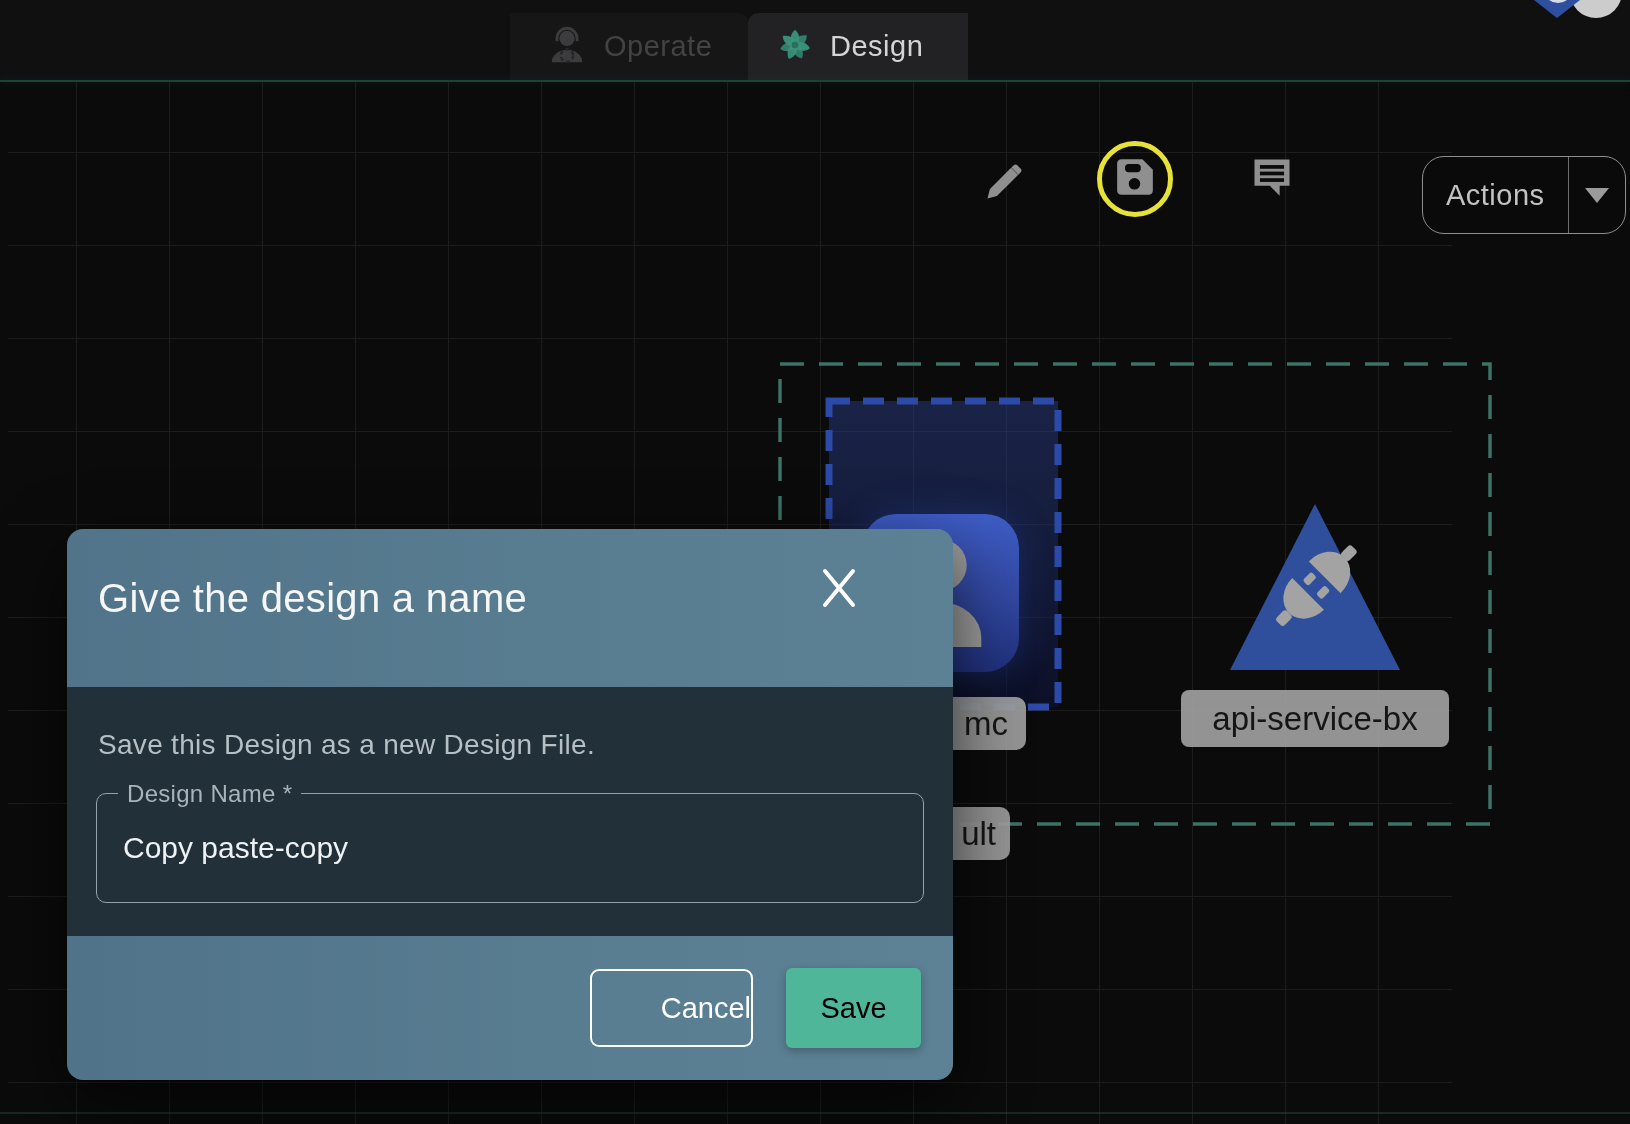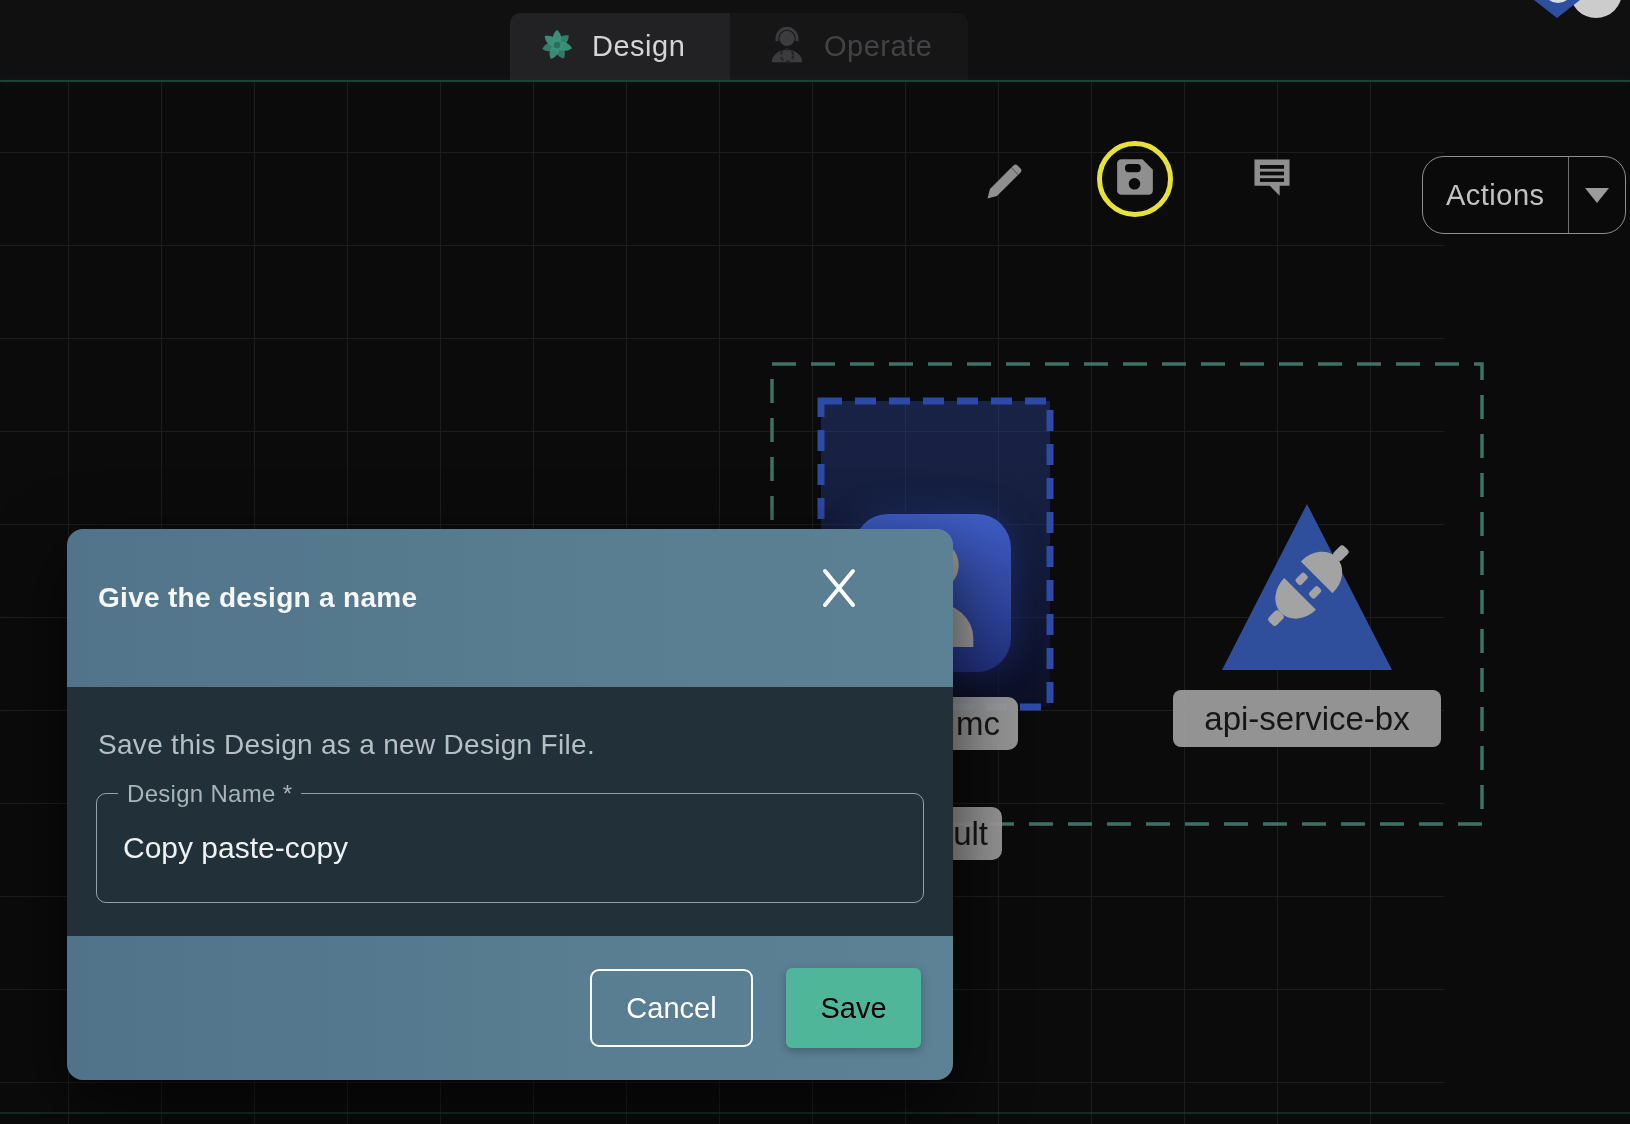--- a/index.html
+++ b/index.html
@@ -26,21 +26,21 @@
 
   
   .k8s-badge { position:absolute; left:1532px; top:-32px; width:50px; height:50px; background:#2e4f9e;
     clip-path:polygon(50% 100%, 4% 64%, 13% 14%, 50% 0, 87% 14%, 96% 64%); z-index:2; }
   .k8s-badge::after { content:""; position:absolute; left:11px; top:5px; width:24px; height:24px;
     border:3px solid rgba(235,235,235,.9); border-radius:50%; }
   .avatar-partial { position:absolute; left:1570px; top:-34px; width:52px; height:52px;
     border-radius:50%; background:#cccccc; z-index:1; }
 
   
-  .canvas { position:absolute; left:0; top:82px; width:1444px; height:1042px;
+  .canvas { position:absolute; left:8px; top:82px; width:1444px; height:1042px;
     background-color:#0b0b0b;
     background-image:
       linear-gradient(to right, #1d1d1d 1px, transparent 1px),
       linear-gradient(to bottom, #1d1d1d 1px, transparent 1px);
     background-size:93px 93px; background-position:68px -23px; }
 
   .sel-rect-svg { position:absolute; z-index:1; }
 
   .node-user { position:absolute; left:854px; top:432px; width:157px; height:158px;
     border-radius:34px; background:linear-gradient(180deg,#3e5dc6 0%, #31479f 55%, #20307c 100%);
@@ -70,77 +70,77 @@
   .actions-divider { width:1.5px; background:#6f6f6f; }
   .actions-caret { width:56px; display:flex; align-items:center; justify-content:center; }
   .caret-down { width:0; height:0; border-left:12px solid transparent; border-right:12px solid transparent;
     border-top:15px solid #9b9b9b; }
 
   
   .modal { position:absolute; left:67px; top:529px; width:886px; height:551px; z-index:10;
     border-radius:16px; overflow:hidden; box-shadow:0 24px 70px rgba(0,0,0,.65); }
   .modal-header { height:158px; background:linear-gradient(90deg,#51748a 0%, #587c90 55%, #5d8194 100%);
     display:flex; align-items:center; justify-content:space-between; padding:0 92px 40px 31px; }
-  .modal-title { color:#f6f6f6; font-size:28px; font-weight:700; letter-spacing:.3px;margin-top:20px; }
+  .modal-title { color:#f6f6f6; font-size:40px; font-weight:400; letter-spacing:.3px;margin-top:20px; }
   .close-btn { width:44px; height:44px; display:flex; align-items:center; justify-content:center;
     cursor:pointer; background:transparent; border:none; margin-bottom:-2px; }
   .modal-body { height:249px; background:#223039; padding:0 31px; position:relative; }
   .modal-desc { color:#b6bfc5; font-size:28px; position:absolute; left:31px; top:42px; letter-spacing:.3px; }
   .field { position:absolute; left:29px; top:106px; width:828px; height:110px; }
   .field input { width:100%; height:100%; background:transparent; border:1.5px solid #93a2ab;
     border-radius:10px; color:#eef2f4; font-size:30px; padding:0 26px;
     font-family:Liberation Sans, sans-serif; outline:none; }
   .field-label { position:absolute; left:22px; top:-13px; background:#223039; padding:0 9px;
     color:#a9b3ba; font-size:24px; letter-spacing:.3px; }
   .modal-footer { height:144px; background:linear-gradient(90deg,#50738a 0%, #587c90 55%, #5d8195 100%);
     display:flex; align-items:center; justify-content:flex-end; gap:33px; padding-right:32px; }
   .btn { font-family:"Liberation Sans", sans-serif; font-size:29px; cursor:pointer; }
   .btn-cancel { width:163px; height:78px; background:transparent; border:2px solid #ffffff;
-    border-radius:9px; color:#ffffff; }
+    border-radius:9px; color:#ffffff;text-align:right; }
   .btn-save { width:135px; height:80px; background:#4fb699; border:none; border-radius:6px;
     color:#000000; box-shadow:0 3px 8px rgba(0,0,0,.25); }
 </style>
 </head>
 <body>
 
 <div id="stage">
 
   <div class="topbar"></div>
 
   <div class="tabs">
+    <div class="tab tab-operate">
+      <span>
+        <svg width="42" height="42" viewBox="0 0 44 44" fill="#3c3c3e">
+          <circle cx="22" cy="15" r="8"></circle>
+          <path d="M10,15 a12,12 0 0 1 24,0 v3 h-3 v-3 a9,9 0 0 0 -18,0 v3 h-3 z"></path>
+          <path d="M6,40 a16,13 0 0 1 32,0 z"></path>
+          <circle cx="22" cy="33" r="6.5" fill="none" stroke="#262628" stroke-width="2.5" stroke-dasharray="4 3"></circle>
+        </svg>
+      </span>
+      <span class="tab-label">Operate</span>
+    </div>
     <div class="tab tab-design">
       <span>
         <svg width="38" height="38" viewBox="0 0 40 40">
           <g transform="translate(20,20)">
             <g fill="#3a957c">
               <path transform="rotate(0)" d="M0,-16 C6,-11 6,-3 0,3 C-6,-3 -6,-11 0,-16 Z" opacity=".95"></path>
               <path transform="rotate(51)" d="M0,-16 C6,-11 6,-3 0,3 C-6,-3 -6,-11 0,-16 Z" opacity=".8"></path>
               <path transform="rotate(102)" d="M0,-16 C6,-11 6,-3 0,3 C-6,-3 -6,-11 0,-16 Z" opacity=".95"></path>
               <path transform="rotate(153)" d="M0,-16 C6,-11 6,-3 0,3 C-6,-3 -6,-11 0,-16 Z" opacity=".75"></path>
               <path transform="rotate(204)" d="M0,-16 C6,-11 6,-3 0,3 C-6,-3 -6,-11 0,-16 Z" opacity=".9"></path>
               <path transform="rotate(255)" d="M0,-16 C6,-11 6,-3 0,3 C-6,-3 -6,-11 0,-16 Z" opacity=".8"></path>
               <path transform="rotate(306)" d="M0,-16 C6,-11 6,-3 0,3 C-6,-3 -6,-11 0,-16 Z" opacity=".95"></path>
             </g>
             <circle r="3.5" fill="#2b6f5c"></circle>
           </g>
         </svg>
       </span>
       <span class="tab-label">Design</span>
     </div>
-    <div class="tab tab-operate">
-      <span>
-        <svg width="42" height="42" viewBox="0 0 44 44" fill="#3c3c3e">
-          <circle cx="22" cy="15" r="8"></circle>
-          <path d="M10,15 a12,12 0 0 1 24,0 v3 h-3 v-3 a9,9 0 0 0 -18,0 v3 h-3 z"></path>
-          <path d="M6,40 a16,13 0 0 1 32,0 z"></path>
-          <circle cx="22" cy="33" r="6.5" fill="none" stroke="#262628" stroke-width="2.5" stroke-dasharray="4 3"></circle>
-        </svg>
-      </span>
-      <span class="tab-label">Operate</span>
-    </div>
   </div>
 
   <div class="k8s-badge"></div>
   <div class="avatar-partial"></div>
 
   <div class="teal-line"></div>
   <div class="bottom-line"></div>
 
   <div class="canvas">
 

